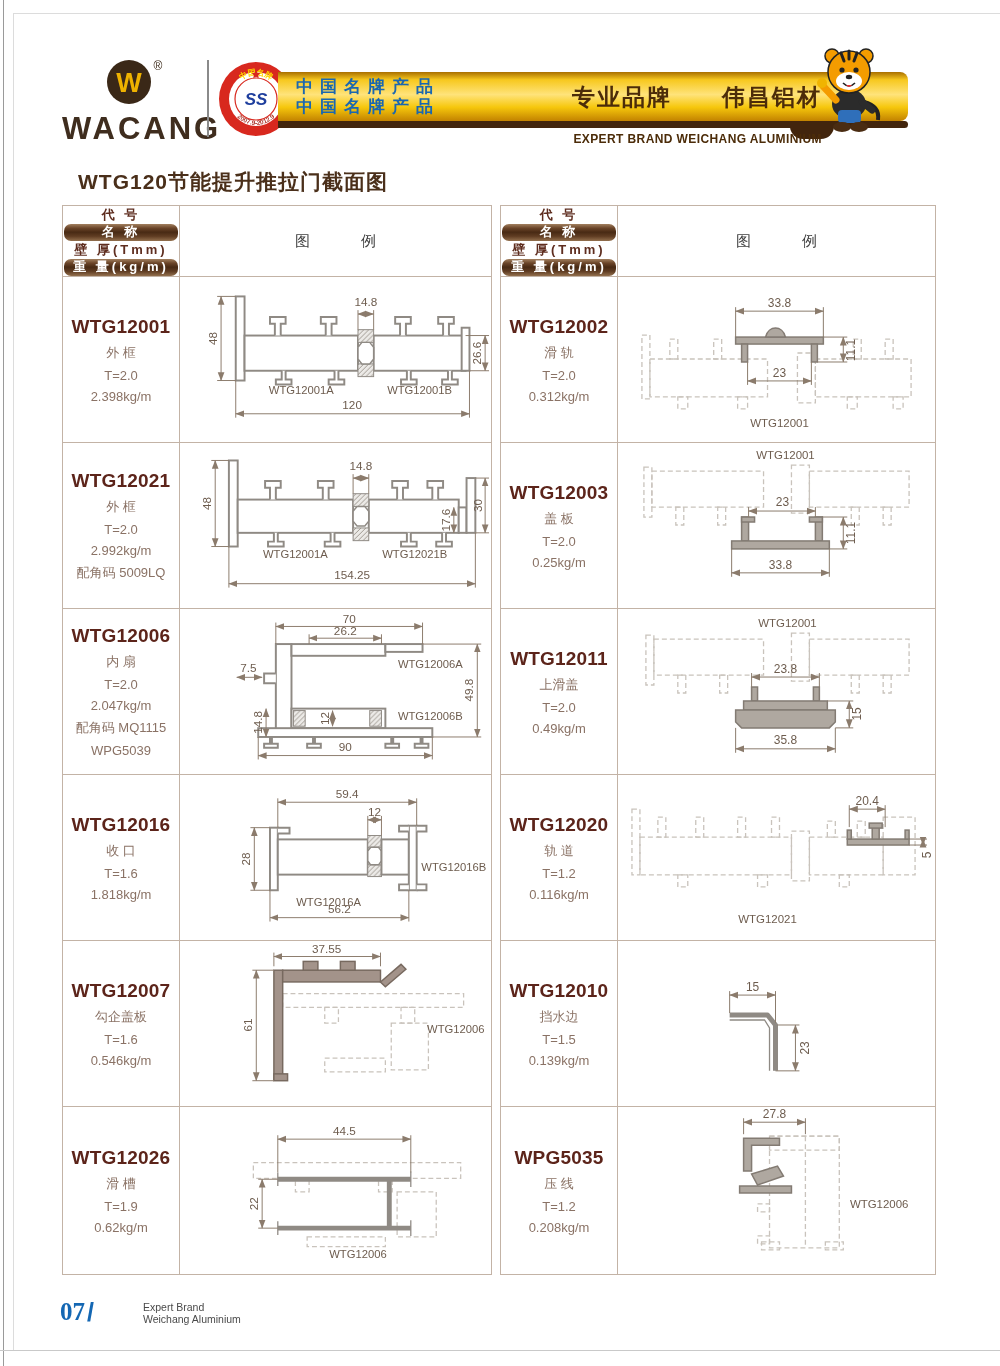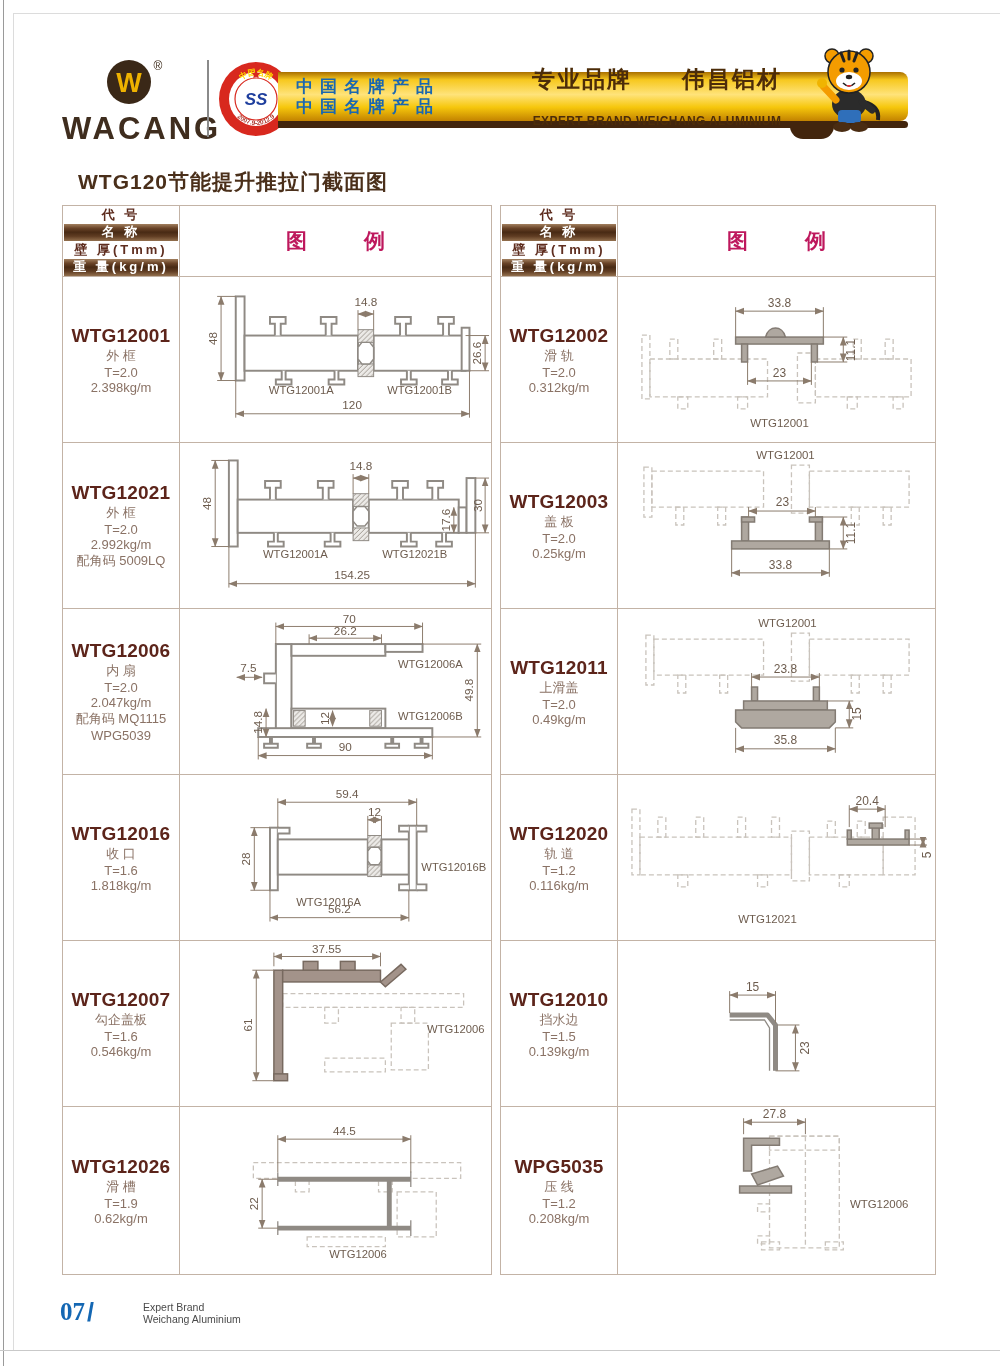--- a/index.html
+++ b/index.html
@@ -15,48 +15,48 @@
   .logo-circle{display:inline-block;}
   .logo-word{font-size:31px;font-weight:bold;color:#3f2d1e;letter-spacing:3px;margin-top:1px;}
   .divider{position:absolute;left:207px;top:60px;width:2px;height:77px;background:#8a8a8a;}
   .badge{position:absolute;left:217px;top:60px;}
   .banner{position:absolute;left:278px;top:72px;width:630px;height:49px;border-radius:0 8px 8px 0;
           background:linear-gradient(180deg,#a96f00 0%,#f7c81e 16%,#ffe37a 46%,#f6c70c 72%,#c28200 100%);}
   .banner-strip{position:absolute;left:278px;top:121px;width:630px;height:7px;background:#42250d;border-radius:0 4px 4px 0;}
   .banner-notch{position:absolute;left:790px;top:126px;width:44px;height:13px;background:#42250d;border-radius:0 0 22px 22px;}
   .banner-left{position:absolute;left:296px;top:77px;width:200px;color:#1a67b0;font-weight:bold;
                font-size:17px;letter-spacing:7px;line-height:20px;white-space:nowrap;}
-  .banner-right{position:absolute;left:492px;top:64px;width:330px;text-align:center;color:#4c2c09;}
+  .banner-right{position:absolute;left:492px;top:82px;width:330px;text-align:right;color:#4c2c09;}
   .banner-right .t1{font-size:23px;font-weight:bold;letter-spacing:2px;white-space:nowrap;}
   .banner-right .t2{font-size:12px;font-weight:bold;letter-spacing:0.4px;margin-top:19px;white-space:nowrap;}
   .tiger{position:absolute;left:812px;top:40px;}
 
   
   .page-title{position:absolute;left:62px;top:168px;font-size:21px;font-weight:bold;color:#4a2f1a;letter-spacing:1px;margin-left:16px;}
 
   
   .tables{position:absolute;left:62px;top:205px;display:flex;gap:8px;}
   .tbl{border:1px solid #c3b3a6;background:#fff;}
   .tbl-l{width:428px;}
   .tbl-r{width:434px;}
   .thead{display:flex;height:70px;border-bottom:1px solid #c3b3a6;}
   .hlabels{width:116px;border-right:1px solid #c3b3a6;display:flex;flex-direction:column;}
   .hplain{height:17px;display:flex;align-items:center;justify-content:center;
           font-size:13px;font-weight:bold;color:#5e2d1f;letter-spacing:3px;}
-  .hbar{height:17px;margin:0.5px 1px;border-radius:0;display:flex;align-items:center;justify-content:center;
+  .hbar{height:17px;margin:0.5px 1px;border-radius:7px;display:flex;align-items:center;justify-content:center;
         font-size:13px;font-weight:bold;color:#fff;letter-spacing:3px;
         background:linear-gradient(180deg,#a2805f 0%,#6a4428 25%,#482a14 48%,#5f3c22 72%,#93704e 100%);text-align:center;}
   .legendcell{flex:1;display:flex;align-items:center;justify-content:center;
-              font-size:21px;font-weight:bold;color:#be185d;letter-spacing:18px;text-indent:18px;}
+              font-size:15px;font-weight:normal;color:#404040;letter-spacing:18px;text-indent:18px;}
   .row{display:flex;height:165px;border-bottom:1px solid #c3b3a6;}
   .row:last-child{border-bottom:none;height:167px;}
   .info{width:116px;border-right:1px solid #c3b3a6;display:flex;flex-direction:column;
         align-items:center;justify-content:center;text-align:center;}
   .info .code{font-size:19px;font-weight:bold;color:#5c241a;letter-spacing:0.2px;}
-  .info .ln{font-size:13px;color:#8a7265;margin-top:0;white-space:nowrap;}
+  .info .ln{font-size:13px;color:#8a7265;margin-top:6px;white-space:nowrap;}
   .drawcell{flex:1;display:flex;align-items:center;justify-content:center;}
   .drawcell svg{width:100%;height:100%;}
 
   
   .p{fill:#fff;stroke:#8f8a84;stroke-width:2;}
   .pw{fill:none;stroke:#8f8a84;stroke-width:5;}
   .pt{fill:none;stroke:#8f8a84;stroke-width:1.3;}
   .hat{fill:url(#hat);stroke:#8f8a84;stroke-width:1;}
   .oct{fill:#fff;stroke:#8f8a84;stroke-width:1.5;}
   .sol{fill:#afa8a0;stroke:#837b73;stroke-width:1.5;}

